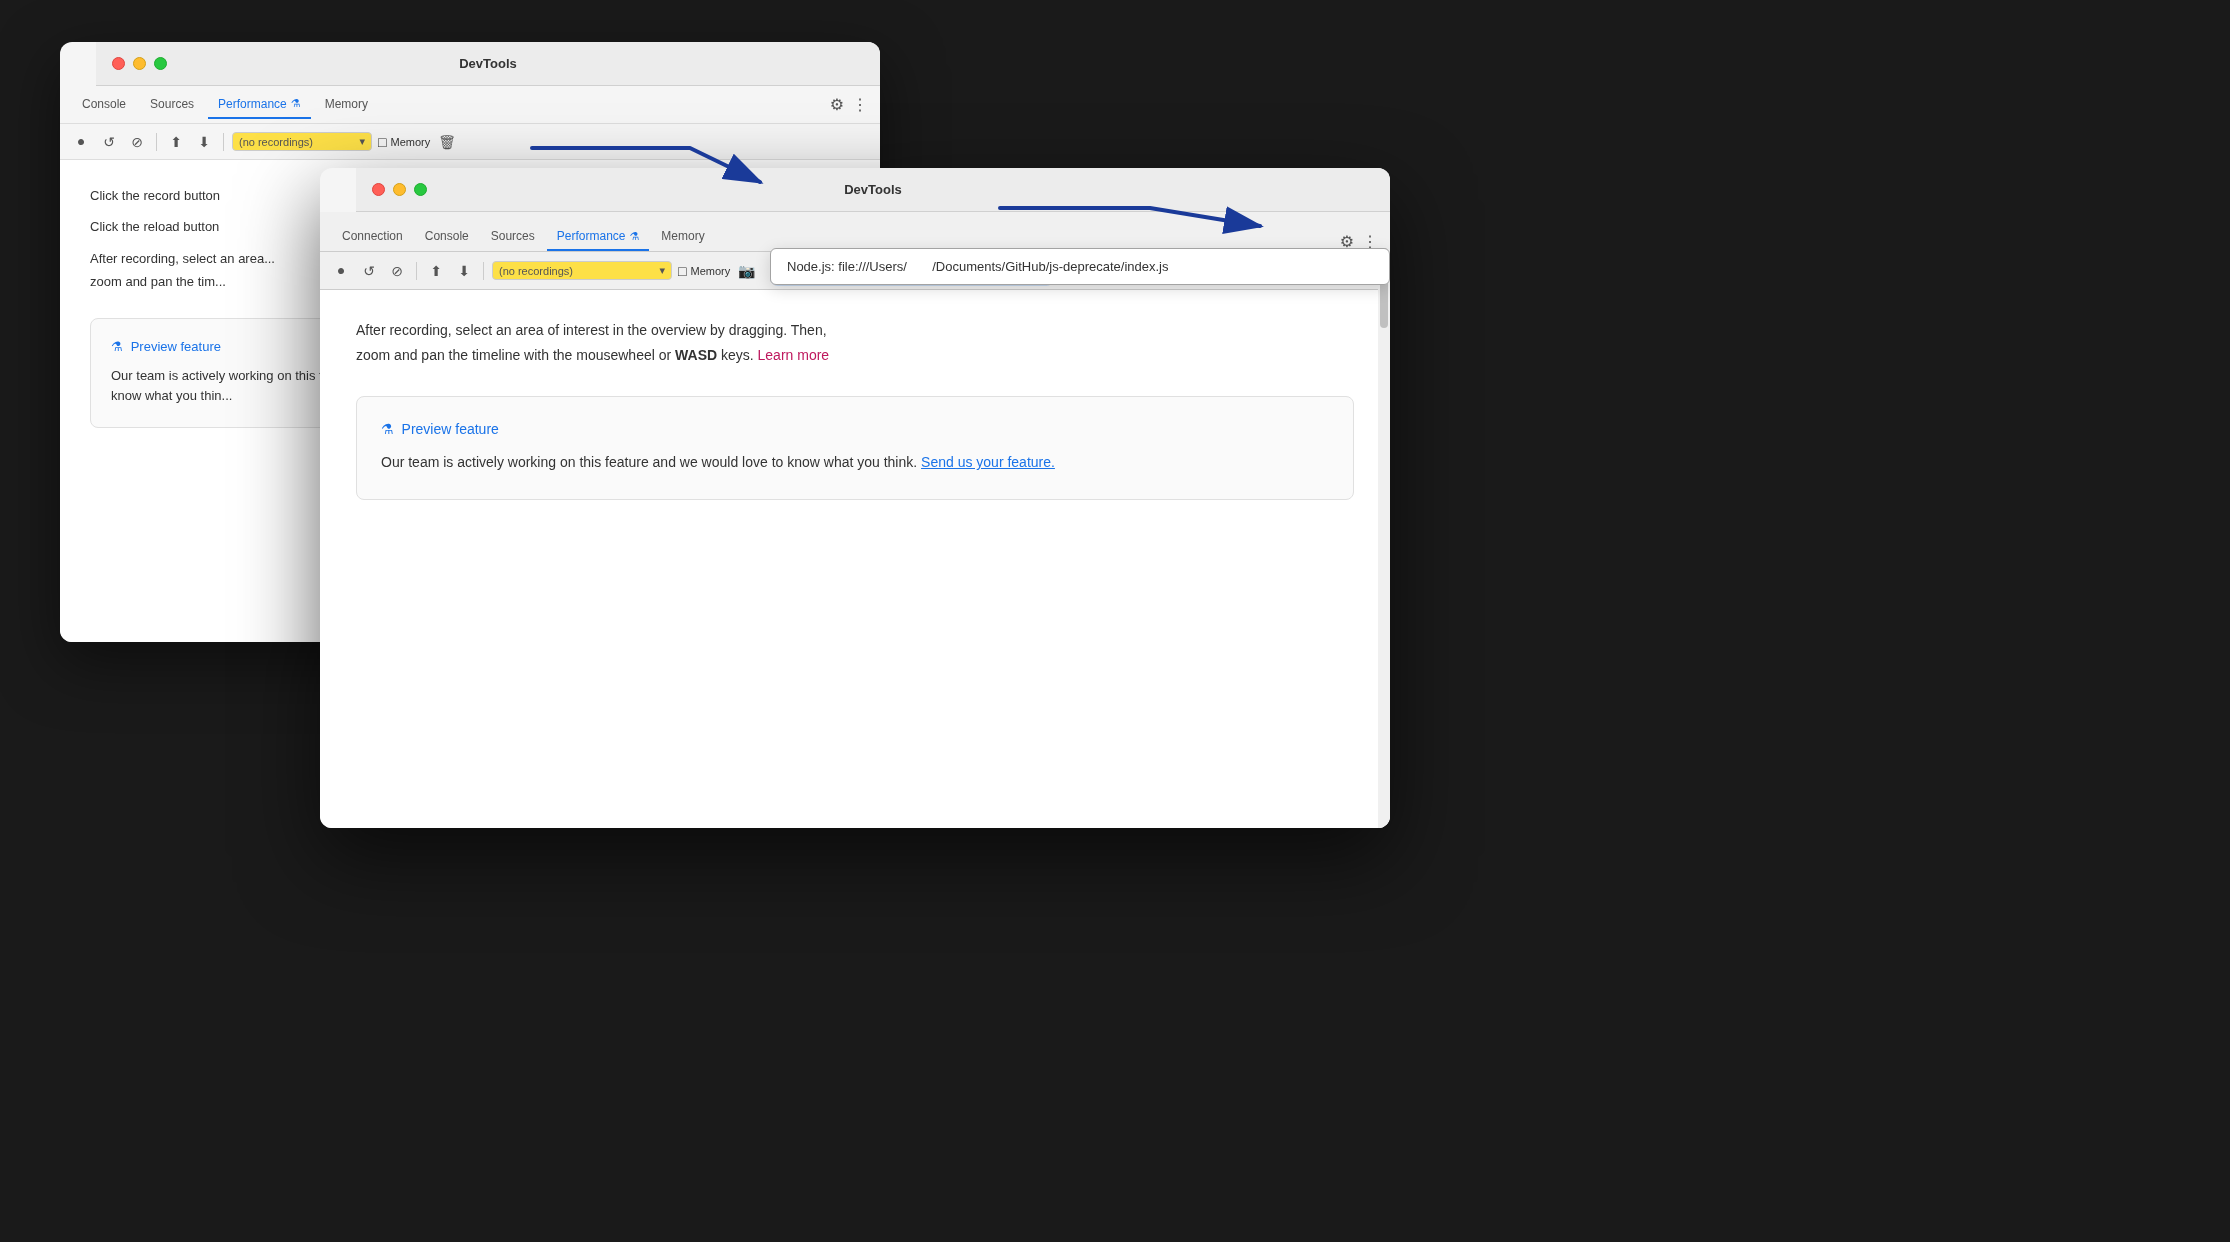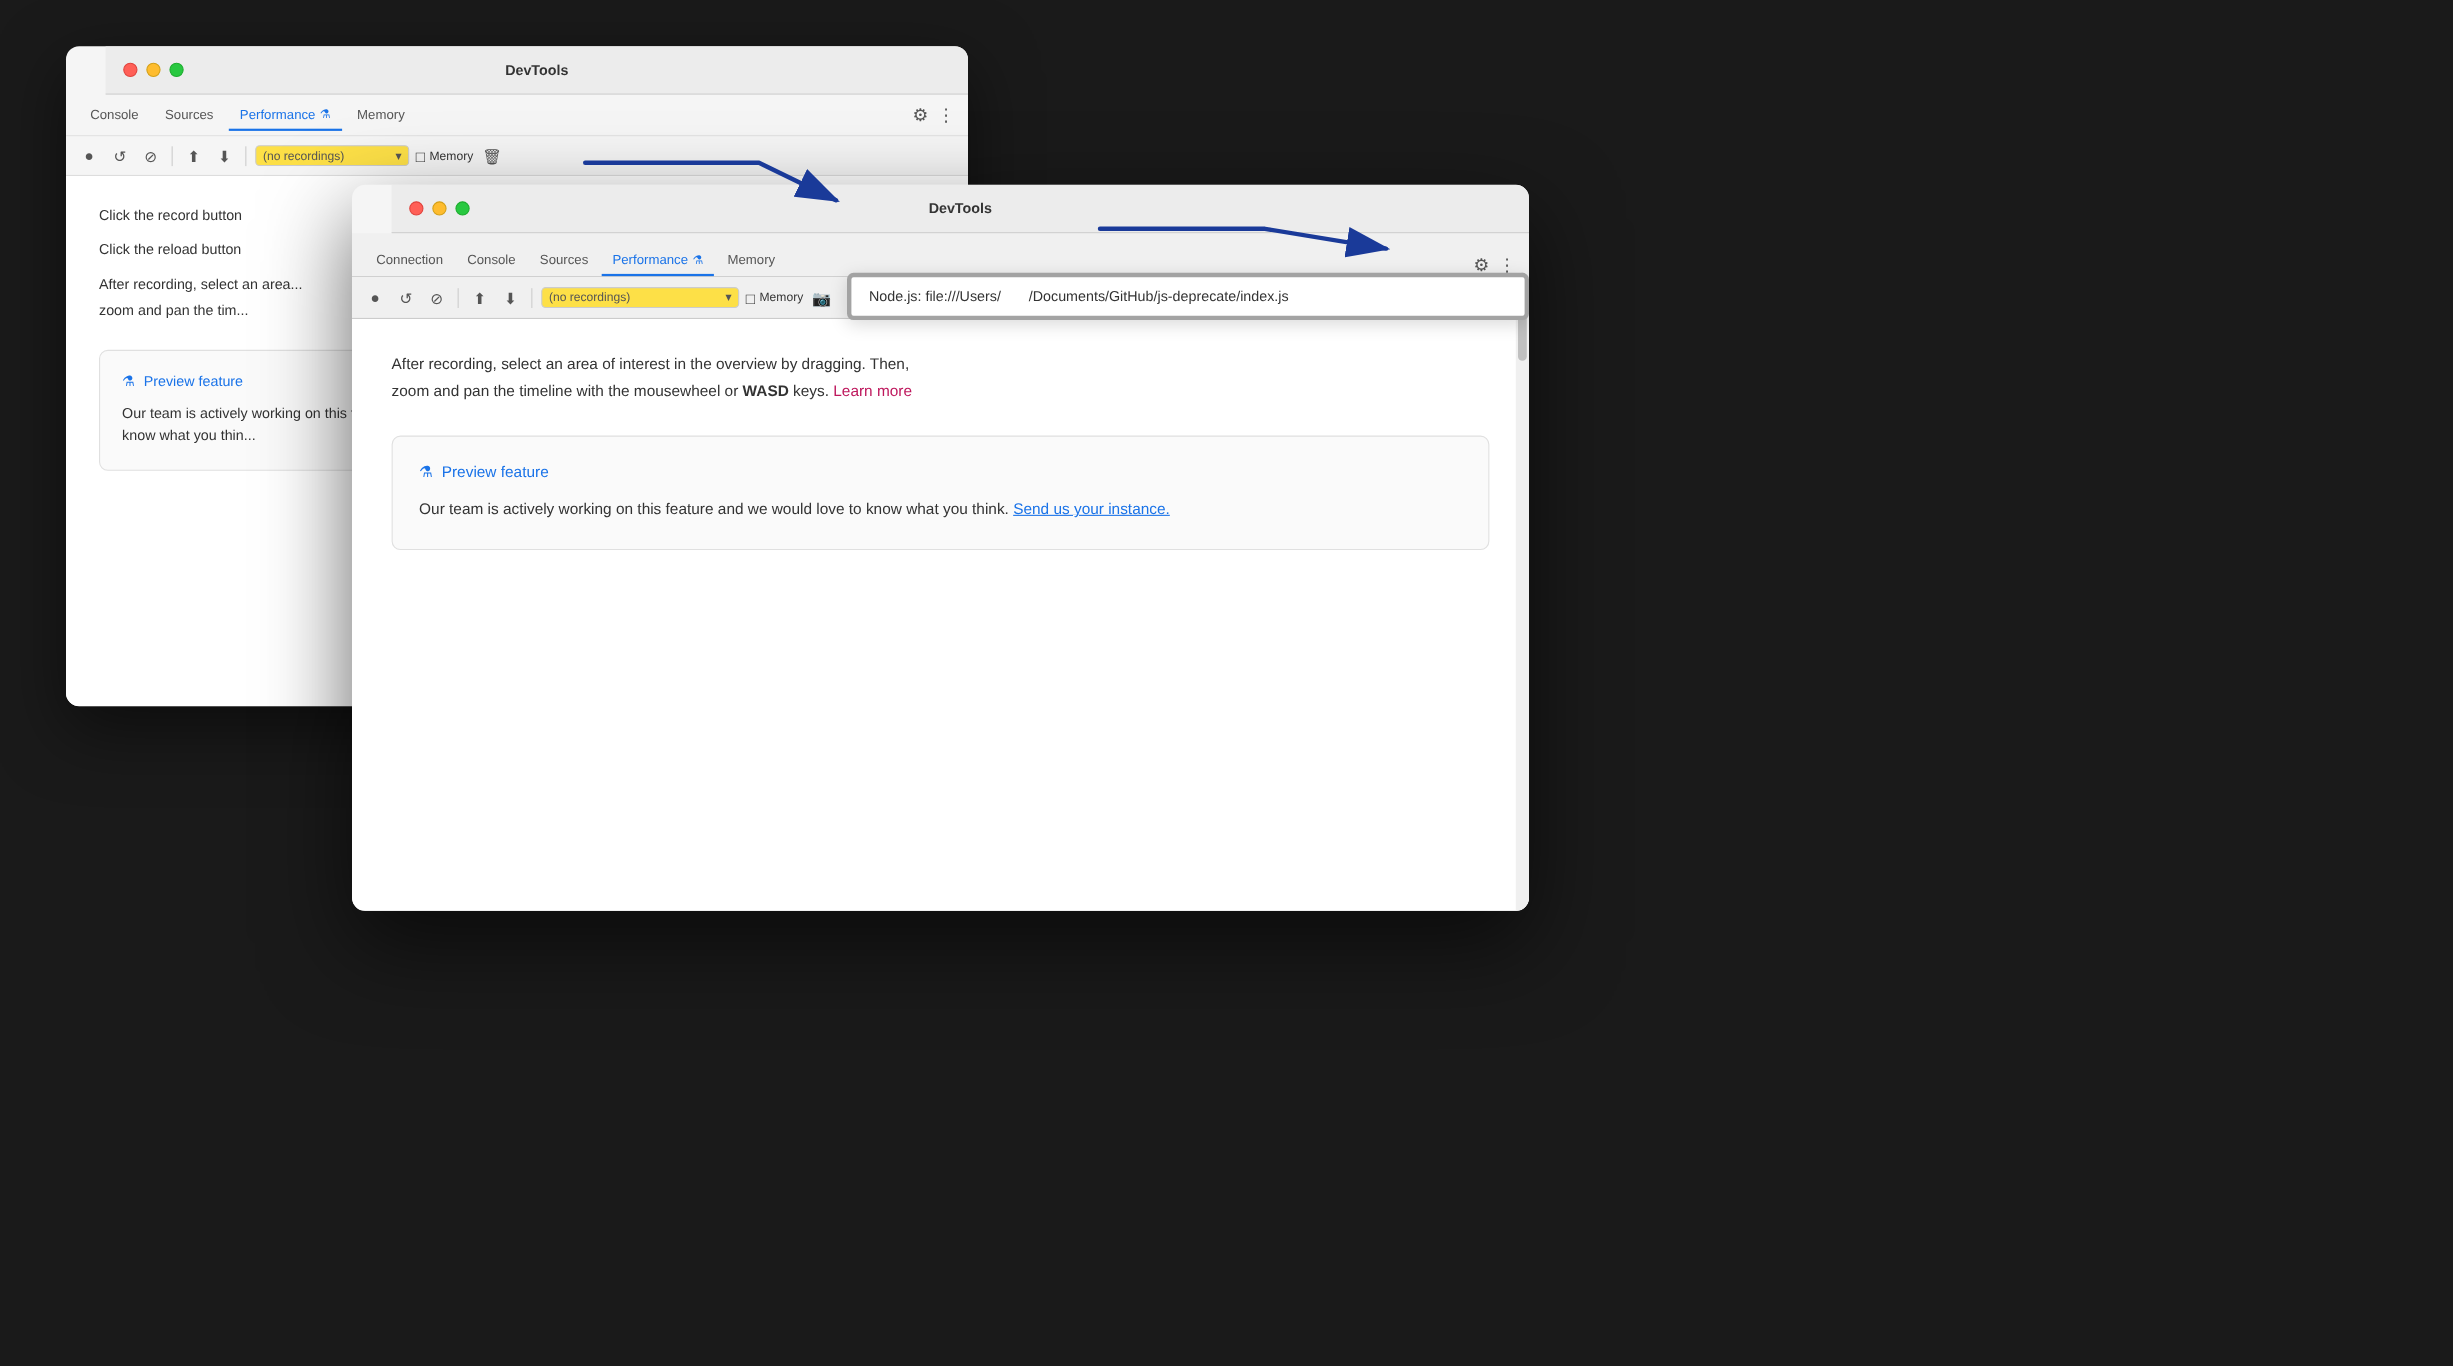--- a/index.html
+++ b/index.html
@@ -243,21 +243,21 @@
     .vm-select-label {
       flex: 1;
       font-size: 13px;
     }
 
     .vm-dropdown {
       position: absolute;
       top: 78px;
       right: 60px;
       background: white;
-      border: 4px solid #a3a3a3;
+      border: 1px solid #a3a3a3;
       border-radius: 6px;
       box-shadow: 0 4px 16px rgba(0,0,0,0.15);
       min-width: 580px;
       z-index: 100;
     }
 
     .vm-dropdown-item {
       padding: 10px 16px;
       font-size: 13px;
       color: #333;
@@ -507,21 +507,21 @@
         <a href="#" class="learn-more">Learn more</a>
       </div>
 
       <div class="front-preview-box">
         <div class="front-preview-title">
           <span class="flask-icon">⚗</span>
           <span>Preview feature</span>
         </div>
         <div class="front-preview-text">
           Our team is actively working on this feature and we would love to know what you think.
-          <a href="#" class="feedback-link">Send us your instance.</a>
+          <a href="#" class="feedback-link">Send us your feature.</a>
         </div>
       </div>
     </div>
 
   </div>
 
   <svg class="arrow-overlay" viewBox="0 0 1070 660" xmlns="http://www.w3.org/2000/svg" style="position:absolute; top:0; left:0; pointer-events:none; overflow:visible;">
     <defs>
       <marker id="arrowhead" markerWidth="10" markerHeight="7" refX="9" refY="3.5" orient="auto">
         <polygon points="0 0, 10 3.5, 0 7" fill="#1a3a99"></polygon>

